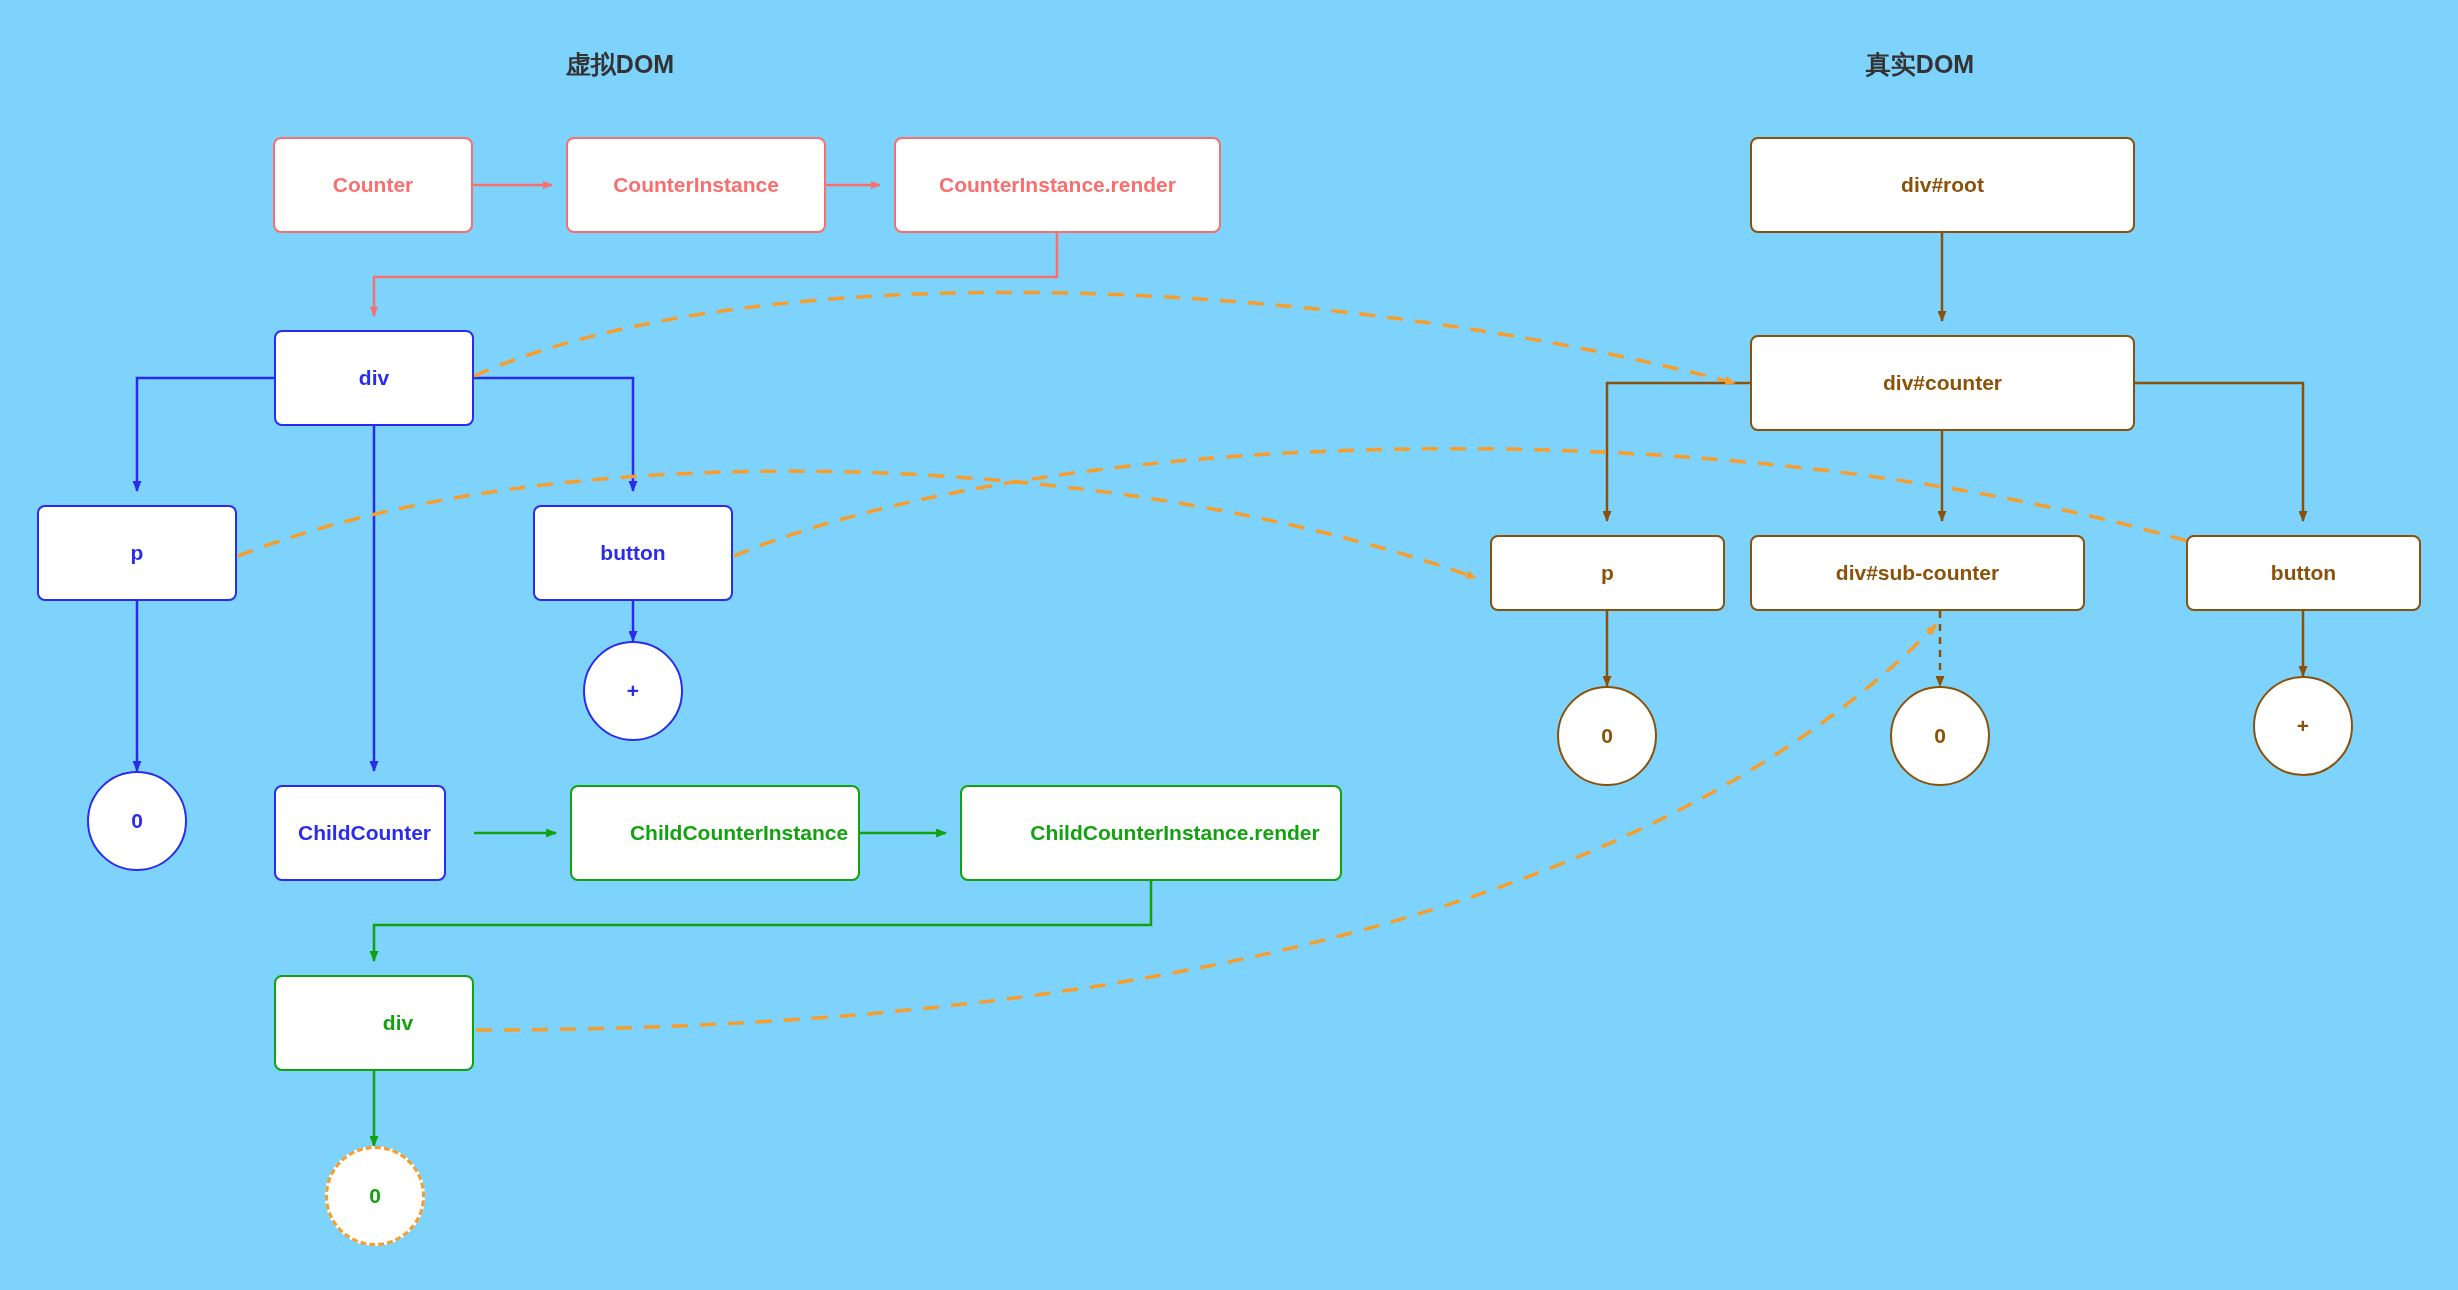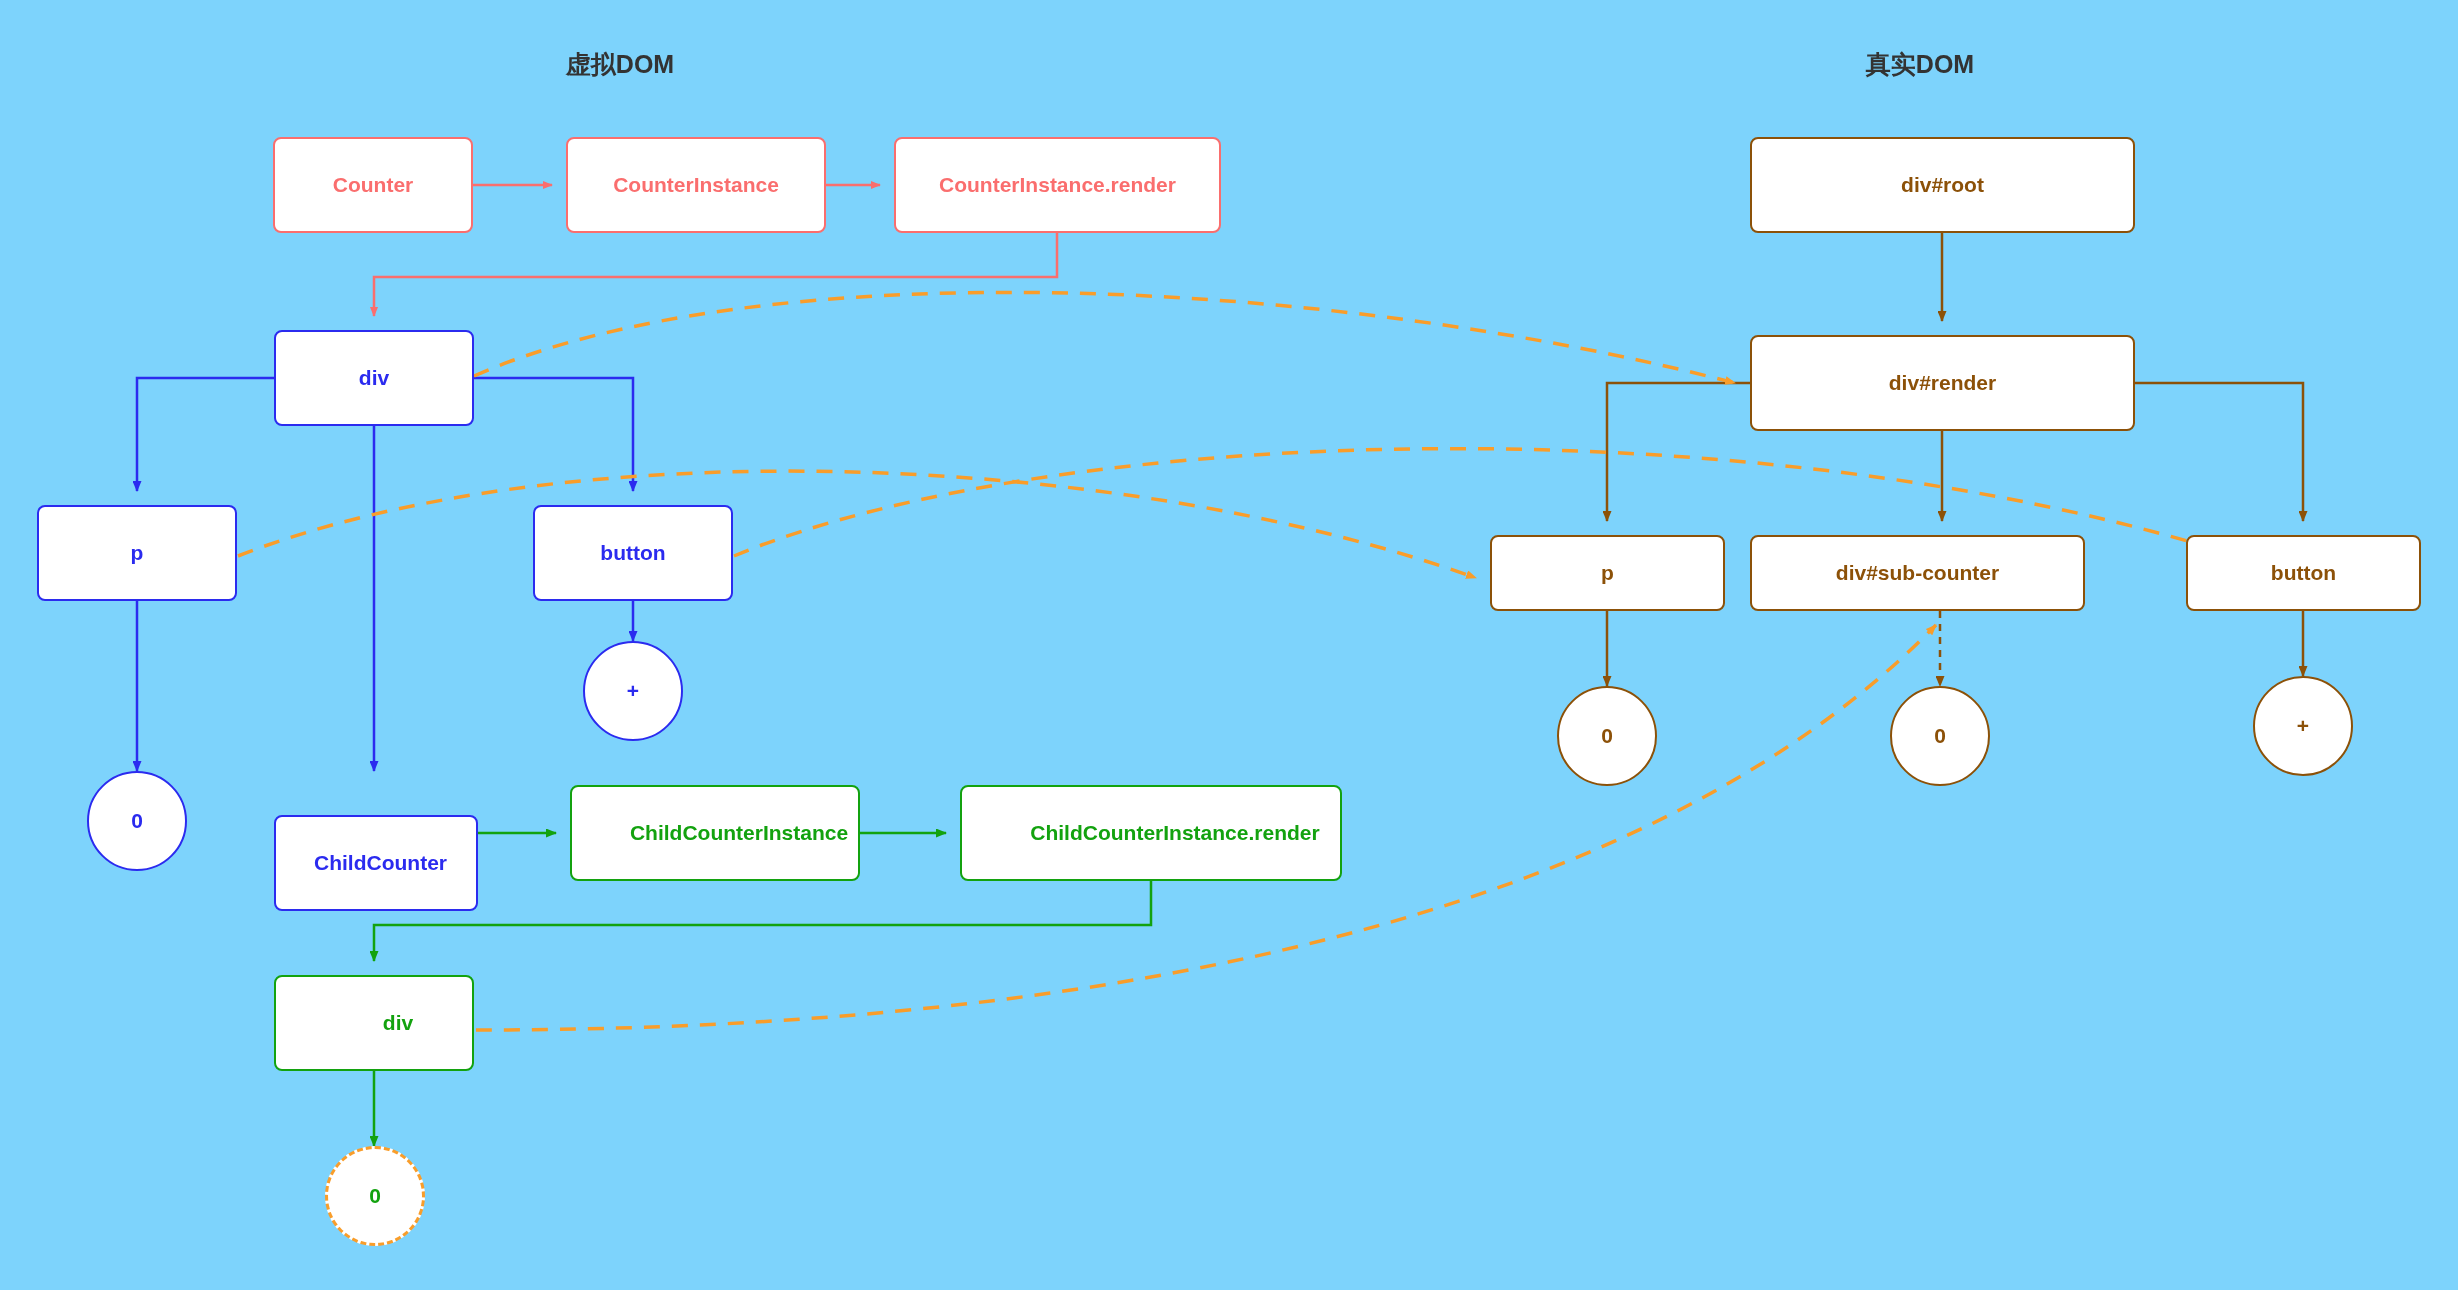--- a/index.html
+++ b/index.html
@@ -159,28 +159,28 @@
   <div class="node pal-red" style="left:273px; top:137px; width:200px; height:96px;">Counter</div>
   <div class="node pal-red" style="left:566px; top:137px; width:260px; height:96px;">CounterInstance</div>
   <div class="node pal-red" style="left:894px; top:137px; width:327px; height:96px;">CounterInstance.render</div>
 
   <div class="node pal-blue" style="left:274px; top:330px; width:200px; height:96px;">div</div>
   <div class="node pal-blue" style="left:37px; top:505px; width:200px; height:96px;">p</div>
   <div class="node pal-blue" style="left:533px; top:505px; width:200px; height:96px;">button</div>
   <div class="node circle pal-blue" style="left:87px; top:771px; width:100px; height:100px;">0</div>
   <div class="node circle pal-blue" style="left:583px; top:641px; width:100px; height:100px;">+</div>
 
-  <div class="node pal-bluegreen" style="left:274px; top:815px; width:204px; height:96px;padding-left:9px;">ChildCounter</div>
+  <div class="node pal-bluegreen" style="left:274px; top:785px; width:172px; height:96px;padding-left:9px;">ChildCounter</div>
   <div class="node pal-green" style="left:570px; top:785px; width:290px; height:96px;">ChildCounterInstance</div>
   <div class="node pal-green" style="left:960px; top:785px; width:382px; height:96px;">ChildCounterInstance.render</div>
   <div class="node pal-green" style="left:274px; top:975px; width:200px; height:96px;">div</div>
   <div class="node circle pal-dashed-orange" style="left:325px; top:1146px; width:100px; height:100px;">0</div>
 
   <div class="node pal-brown" style="left:1750px; top:137px; width:385px; height:96px;">div#root</div>
-  <div class="node pal-brown" style="left:1750px; top:335px; width:385px; height:96px;">div#render</div>
+  <div class="node pal-brown" style="left:1750px; top:335px; width:385px; height:96px;">div#counter</div>
   <div class="node pal-brown" style="left:1490px; top:535px; width:235px; height:76px;">p</div>
   <div class="node pal-brown" style="left:1750px; top:535px; width:335px; height:76px;">div#sub-counter</div>
   <div class="node pal-brown" style="left:2186px; top:535px; width:235px; height:76px;">button</div>
   <div class="node circle pal-brown" style="left:1557px; top:686px; width:100px; height:100px;">0</div>
   <div class="node circle pal-brown" style="left:1890px; top:686px; width:100px; height:100px;">0</div>
   <div class="node circle pal-brown" style="left:2253px; top:676px; width:100px; height:100px;">+</div>
 
 </div>
 
 </body></html>

